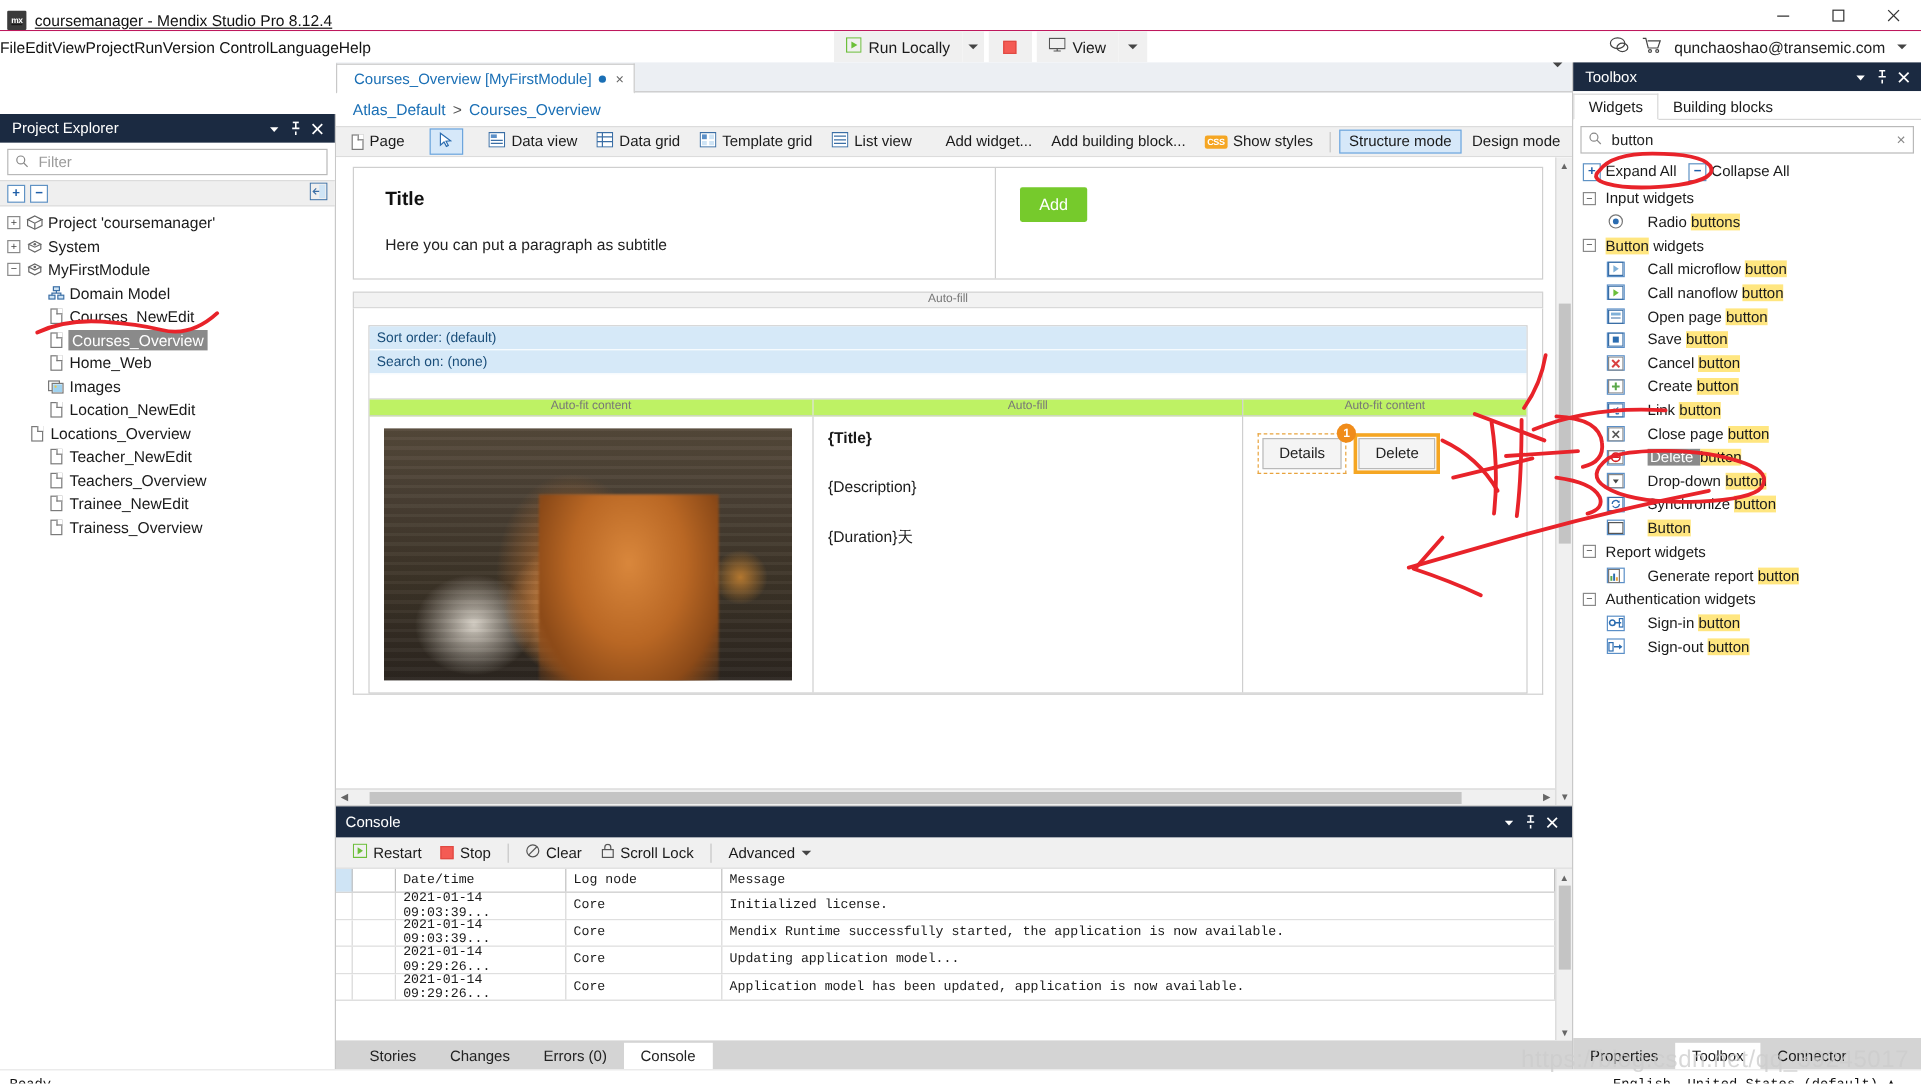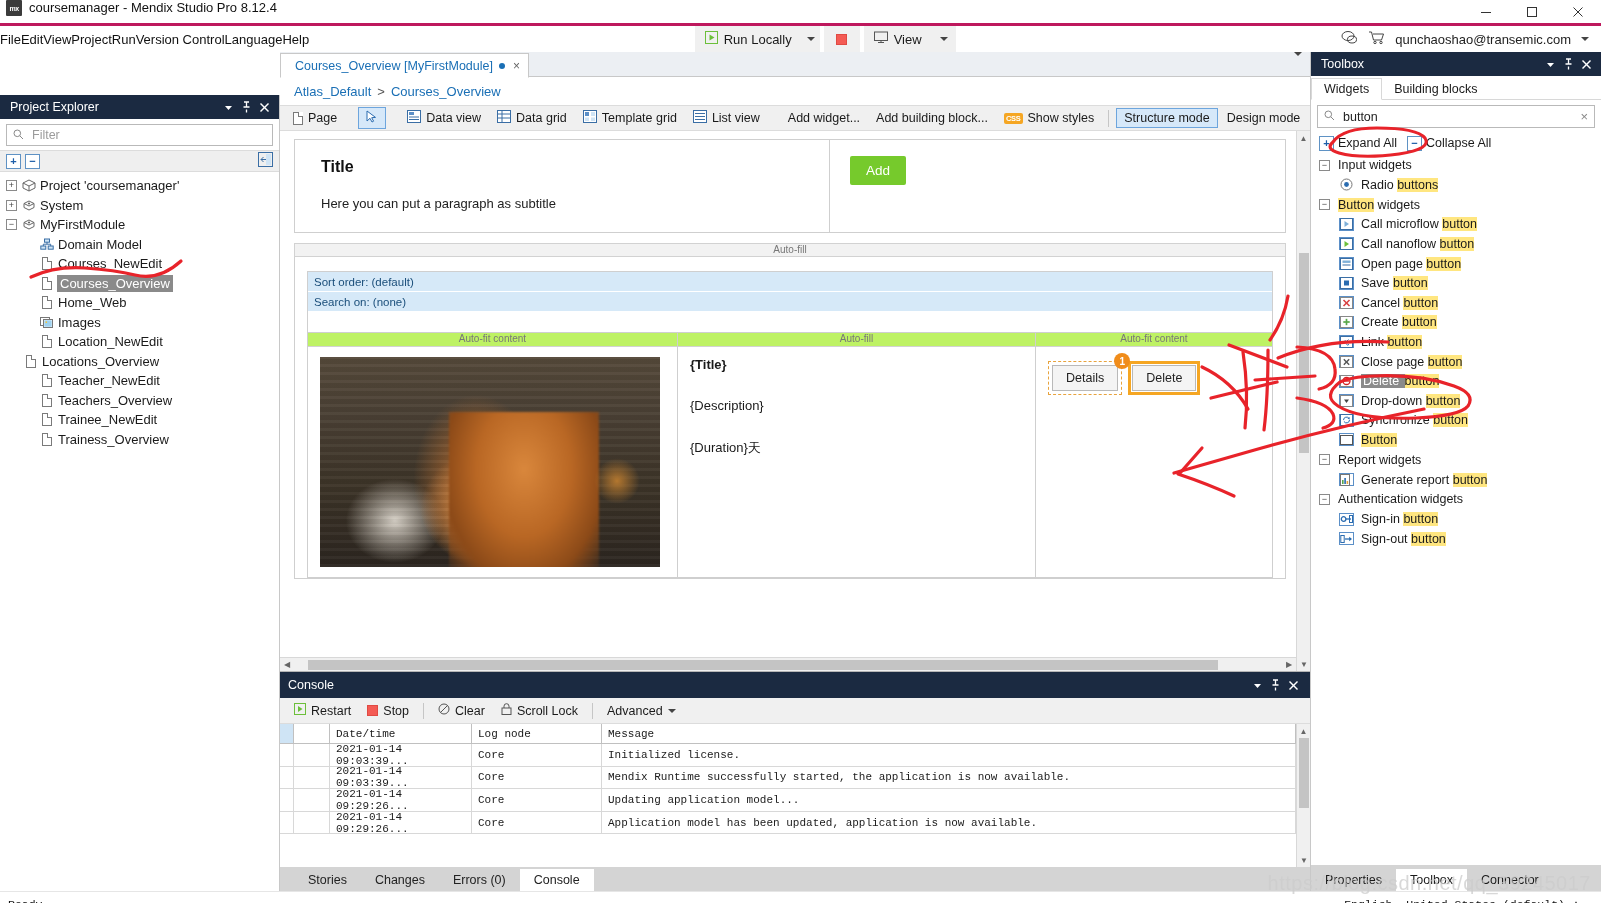--- a/index.html
+++ b/index.html
@@ -8,22 +8,22 @@
     width:1601px; height:903px;
     font-family:"Liberation Sans", sans-serif;
     font-size:13px; color:#1a1a1a;
     background:#ffffff;
     overflow:hidden;
     position:relative;
   }
 
   
   .titlebar{
-    height:26px; background:#ffffff; display:flex; align-items:flex-start;
-    border-bottom:3px solid #be185d; position:relative;
+    height:26px; background:#ffffff; display:flex; align-items:flex-end;
+    border-bottom:1px solid #be185d; position:relative;text-decoration:underline;
   }
   .tb-icon{
     width:16px;height:16px;margin-left:6px;margin-right:7px;
     background:#3b3b3b;color:#fff;font-size:7px;font-weight:bold;
     display:flex;align-items:center;justify-content:center;border-radius:1px;
     font-family:"Liberation Sans", sans-serif;letter-spacing:-0.5px;
   }
   .tb-title{font-size:13px;color:#111;}
   .tb-controls{margin-left:auto;display:flex;height:100%;}
   .tb-btn{width:46px;height:100%;display:flex;align-items:center;justify-content:center;font-size:14px;color:#333;}
@@ -211,21 +211,21 @@
   .right-panel{width:291px;border-left:1px solid #c8c8c8;display:flex;flex-direction:column;background:#fff;}
   .tbx-tabs{height:24px;display:flex;align-items:flex-end;background:#fff;border-bottom:1px solid #d8d8d8;}
   .tbx-tab{padding:3px 12px;font-size:12.5px;}
   .tbx-tab.active{background:#fff;border:1px solid #d8d8d8;border-bottom:1px solid #fff;position:relative;top:1px;}
   .tbx-search-row{padding:5px 6px;}
   .tbx-search{display:flex;align-items:center;border:1px solid #b9b9b9;height:23px;padding:0 6px;gap:6px;background:#fff;}
   .tbx-search input{border:0;outline:0;flex:1;font-size:12.5px;font-family:"Liberation Sans",sans-serif;color:#222;background:transparent;}
   .tbx-exp{height:20px;display:flex;align-items:center;gap:4px;padding:0 8px;font-size:12.5px;}
   .tbx-list{flex:1;overflow:hidden;font-size:12.5px;padding-top:2px;}
   .grp{display:flex;align-items:center;height:20px;padding-left:8px;gap:4px;}
-  .item{display:flex;align-items:center;height:19.6px;padding-left:28px;gap:7px;}
+  .item{display:flex;align-items:center;height:19.6px;padding-left:28px;gap:19px;}
   .hl{background:#ffe680;}
   .item.sel .lbl-plain{background:#8a8a8a;color:#fff;padding:0 2px;}
   .item.sel .hl{background:#ffe680;color:#111;}
   .wico{width:15px;height:13px;flex:0 0 15px;display:inline-flex;align-items:center;justify-content:center;
         border:1px solid #5b8fc7;background:#fff;font-size:9px;color:#2b6cb0;line-height:1;}
   .wico.noborder{border:0;background:transparent;}
 
   .tbx-foot{height:26px;background:#d4d4d4;display:flex;align-items:flex-end;}
   .ftab{padding:4px 14px;font-size:12.5px;}
   .ftab.active{background:#fff;}

